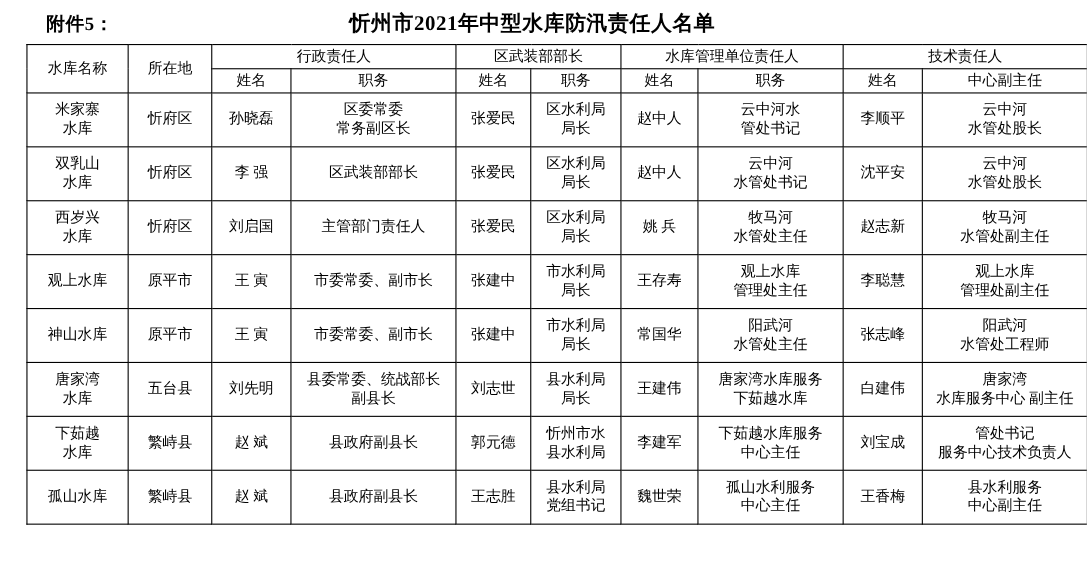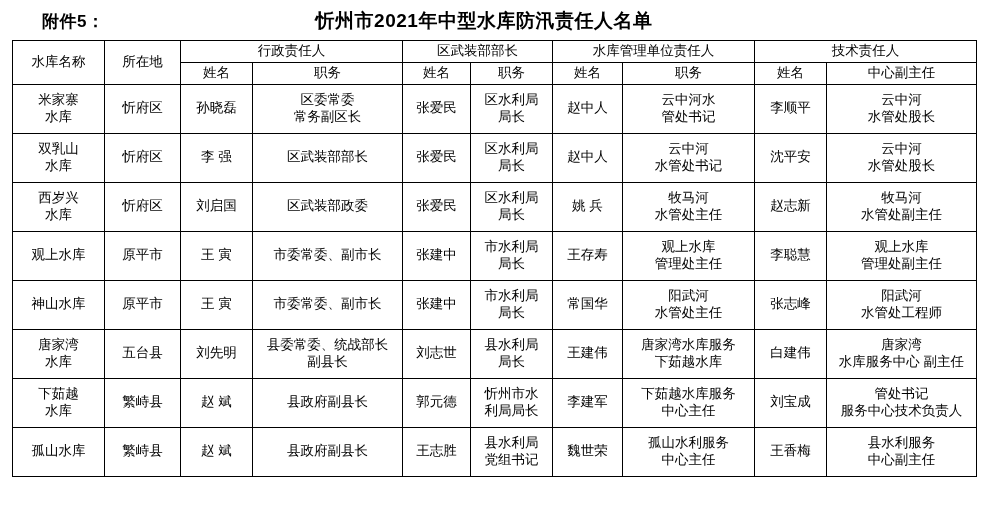--- a/index.html
+++ b/index.html
@@ -13,20 +13,21 @@
     font-family: "Liberation Sans", sans-serif;
     color: #000;
     overflow: hidden;
   }
   .page {
     position: relative;
     width: 968px;
     height: 520px;
     box-sizing: border-box;
     padding: 0;
+    font-family: Liberation Serif, serif;
   }
   .header-row {
     position: relative;
     height: 40px;
   }
   .attach-label {
     position: absolute;
     left: 42px;
     top: 10px;
     font-size: 17px;
@@ -38,21 +39,21 @@
     left: 0;
     right: 0;
     top: 8px;
     text-align: center;
     font-size: 19px;
     font-weight: bold;
     letter-spacing: 0.5px;
   }
   table.main {
     position: absolute;
-    left: 12px;
+    left: 24px;
     top: 40px;
     width: 964px;
     border-collapse: collapse;
     table-layout: fixed;
   }
   table.main th, table.main td {
     border: 1px solid #000;
     text-align: center;
     vertical-align: middle;
     font-size: 13.5px;
@@ -174,21 +175,21 @@
 水管处书记</td>
         <td class="cell c-person nowrap-lines">沈平安</td>
         <td class="cell c-post nowrap-lines">云中河
 水管处股长</td>
       </tr>
       <tr>
         <td class="cell c-name nowrap-lines">西岁兴
 水库</td>
         <td class="cell c-loc nowrap-lines">忻府区</td>
         <td class="cell c-person nowrap-lines">刘启国</td>
-        <td class="cell c-post nowrap-lines">区武装部政委</td>
+        <td class="cell c-post nowrap-lines">主管部门责任人</td>
         <td class="cell c-person nowrap-lines">张爱民</td>
         <td class="cell c-post nowrap-lines">区水利局
 局长</td>
         <td class="cell c-person nowrap-lines">姚 兵</td>
         <td class="cell c-post nowrap-lines">牧马河
 水管处主任</td>
         <td class="cell c-person nowrap-lines">赵志新</td>
         <td class="cell c-post nowrap-lines">牧马河
 水管处副主任</td>
       </tr>
@@ -240,21 +241,21 @@
 水库服务中心 副主任</td>
       </tr>
       <tr>
         <td class="cell c-name nowrap-lines">下茹越
 水库</td>
         <td class="cell c-loc nowrap-lines">繁峙县</td>
         <td class="cell c-person nowrap-lines">赵 斌</td>
         <td class="cell c-post nowrap-lines">县政府副县长</td>
         <td class="cell c-person nowrap-lines">郭元德</td>
         <td class="cell c-post nowrap-lines">忻州市水
-利局局长</td>
+县水利局</td>
         <td class="cell c-person nowrap-lines">李建军</td>
         <td class="cell c-post nowrap-lines">下茹越水库服务
 中心主任</td>
         <td class="cell c-person nowrap-lines">刘宝成</td>
         <td class="cell c-post nowrap-lines">管处书记
 服务中心技术负责人</td>
       </tr>
       <tr>
         <td class="cell c-name nowrap-lines">孤山水库</td>
         <td class="cell c-loc nowrap-lines">繁峙县</td>

